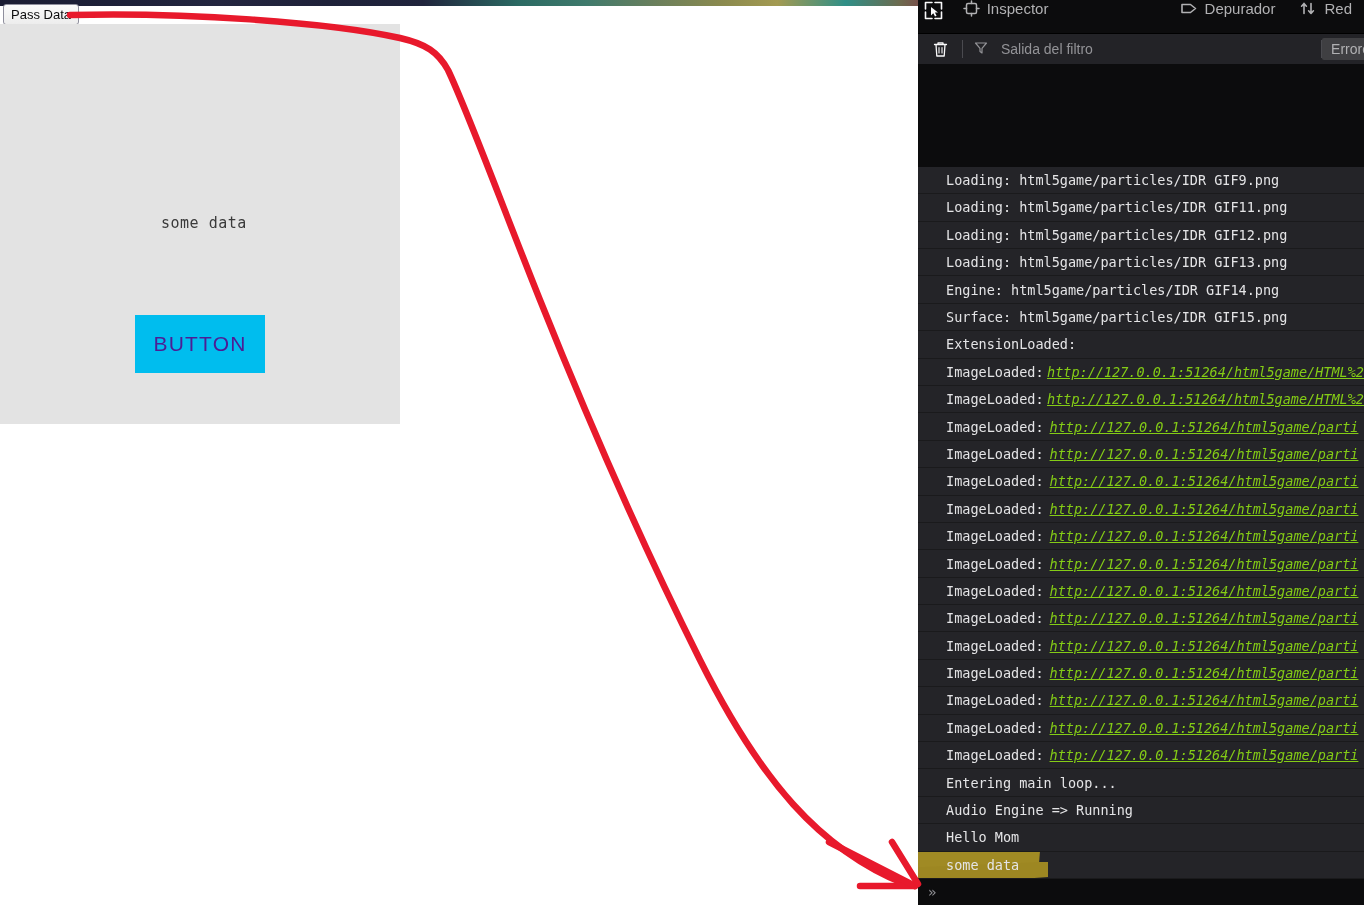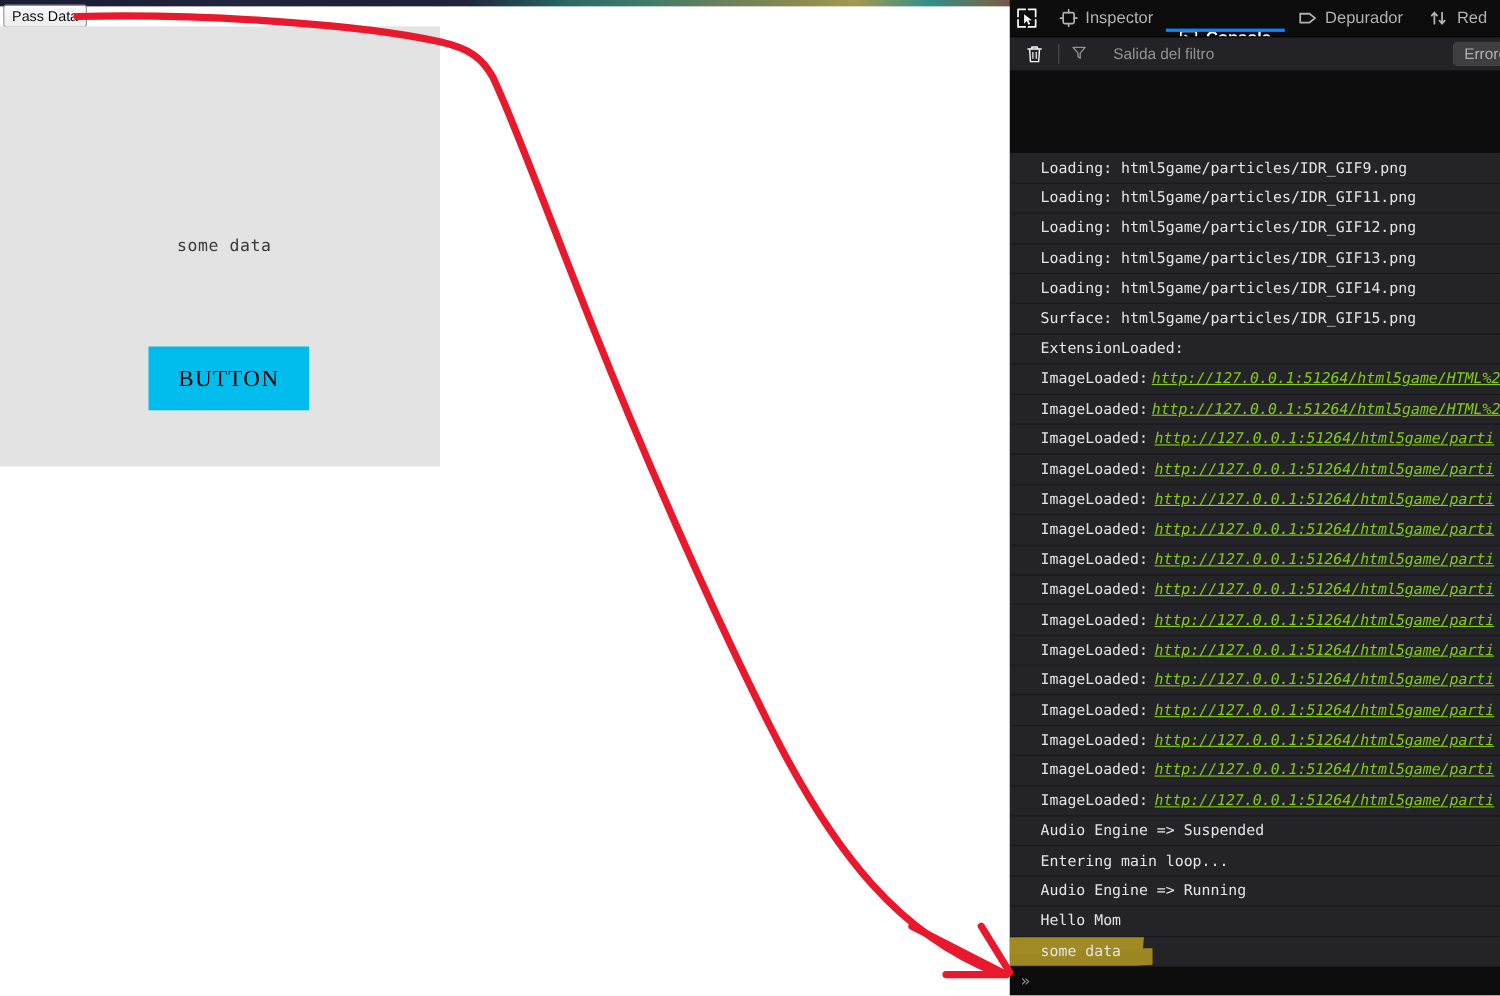--- a/index.html
+++ b/index.html
@@ -48,25 +48,25 @@
     background: #e3e3e3;
     overflow: hidden;
   }
   .canvas-text {
     position: absolute; left: 161px; top: 190px;
     font-family: "DejaVu Sans Mono", monospace;
     font-size: 15px; letter-spacing: 0.5px; color: #3a3a3a;
   }
   .canvas-button {
     position: absolute; left: 135px; top: 291px;
-    width: 146px; height: 58px;
+    width: 130px; height: 58px;
     background: #00bdee;
     display: flex; align-items: center; justify-content: center;
-    color: #000000; font-size: 21px; letter-spacing: 1.2px;
-    font-family: Liberation Serif, serif;
+    color: #4c1d95; font-size: 21px; letter-spacing: 1.2px;
+    font-family: Liberation Sans, sans-serif;
     cursor: pointer;
   }
 
   
   .annotation-arrow {
     position: absolute; left: 0; top: 0;
     width: 1364px; height: 905px;
     pointer-events: none;
   }
 
@@ -76,21 +76,21 @@
     width: 446px; height: 905px;
     background: #0c0c0d;
     color: #f9f9fa;
     font-family: "Liberation Sans", sans-serif;
     display: flex; flex-direction: column;
     overflow: hidden;
   }
   .dt-toolbar {
     height: 34px; min-height: 34px;
     background: #0c0c0d;
-    display: flex; align-items: center;
+    display: flex; align-items: flex-start;
     border-bottom: 1px solid #000;
     overflow: hidden;
   }
   .dt-picker {
     width: 42px; display: flex; align-items: center; justify-content: center;
     cursor: pointer;
   }
   .dt-sep {
     width: 1px; background: #3a3a3d; margin: 7px 0; flex: 0 0 1px;
   }
@@ -113,21 +113,21 @@
     display: flex; align-items: center;
     border-bottom: 1px solid #0c0c0d;
     overflow: hidden;
   }
   .dt-trash {
     width: 44px; display: flex; align-items: center; justify-content: center;
     cursor: pointer;
   }
   .dt-vsep { width: 1px; height: 18px; background: #4a4a4f; flex: 0 0 1px; }
   .dt-filter-input {
-    flex: 1; display: flex; align-items: center; gap: 24px;
+    flex: 1; display: flex; align-items: center; gap: 13px;
     padding-left: 11px; color: #939397; font-size: 14px;
     cursor: text; min-width: 0;
   }
   .dt-filter-input span.ph { overflow: hidden; white-space: nowrap; }
   .dt-errbtn {
     margin-right: -22px;
     height: 22px; padding: 0 9px;
     display: flex; align-items: center;
     background: #3f3f42; border-radius: 2px;
     color: #b1b1b3; font-size: 14px; cursor: pointer;
@@ -282,21 +282,21 @@
           <div class="log-row">
             <span class="msg">Loading: html5game/particles/IDR_GIF11.png</span>
           </div>
           <div class="log-row">
             <span class="msg">Loading: html5game/particles/IDR_GIF12.png</span>
           </div>
           <div class="log-row">
             <span class="msg">Loading: html5game/particles/IDR_GIF13.png</span>
           </div>
           <div class="log-row">
-            <span class="msg">Loading: html5game/particles/IDR_GIF14.png</span>
+            <span class="msg">Engine: html5game/particles/IDR_GIF14.png</span>
           </div>
           <div class="log-row">
             <span class="msg">Surface: html5game/particles/IDR_GIF15.png</span>
           </div>
           <div class="log-row">
             <span class="msg">ExtensionLoaded:</span>
           </div>
           <div class="log-row">
             <span class="msg">ImageLoaded:</span>
             <span class="url">http://127.0.0.1:51264/html5game/HTML%2</span>
@@ -349,23 +349,20 @@
             <span class="msg">ImageLoaded:</span>
             <span class="url">http://127.0.0.1:51264/html5game/parti</span>
           </div>
           <div class="log-row">
             <span class="msg">ImageLoaded:</span>
             <span class="url">http://127.0.0.1:51264/html5game/parti</span>
           </div>
           <div class="log-row">
             <span class="msg">ImageLoaded:</span>
             <span class="url">http://127.0.0.1:51264/html5game/parti</span>
-          </div>
-          <div class="log-row">
-            <span class="msg">Audio Engine =&gt; Suspended</span>
           </div>
           <div class="log-row">
             <span class="msg">Entering main loop...</span>
           </div>
           <div class="log-row">
             <span class="msg">Audio Engine =&gt; Running</span>
           </div>
           <div class="log-row">
             <span class="msg">Hello Mom</span>
           </div>

